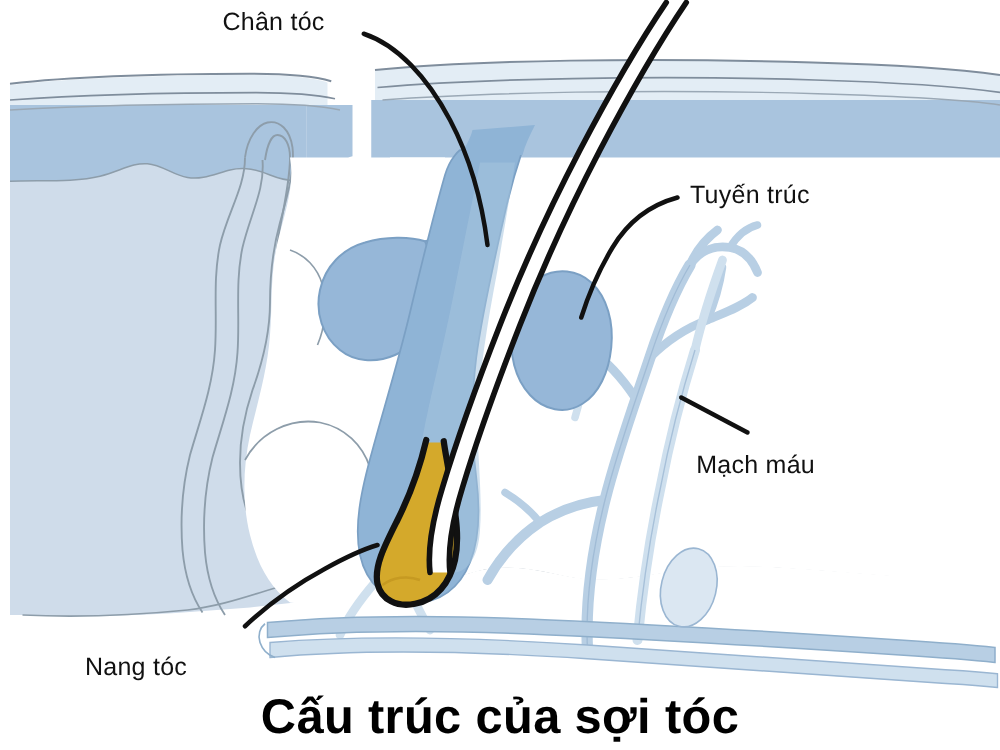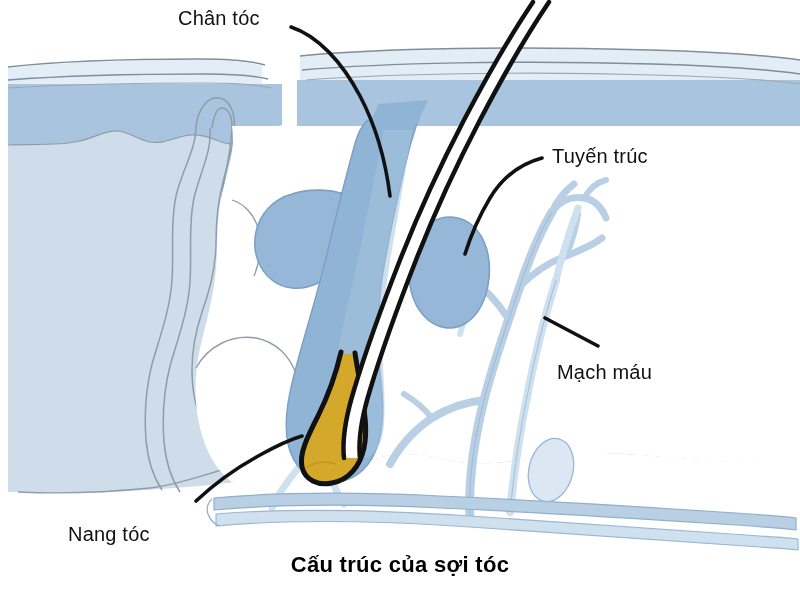--- a/index.html
+++ b/index.html
@@ -43,21 +43,21 @@
   #lbl-blood       { left: 557px; top: 362px; }
   #lbl-follicle    { left: 68px;  top: 489px; margin-top: 35px; }
   #caption {
     position: absolute;
     left: 0;
     top: 552px;
     width: 800px;
     text-align: center;
     color: #000000;
     font-family: "Liberation Sans", sans-serif;
-    font-size: 22px;
+    font-size: 39px;
     font-weight: 700;
     letter-spacing: 0.3px;
     white-space: nowrap;
   }
 </style>
 </head>
 <body>
 
 <div id="stage">
 

